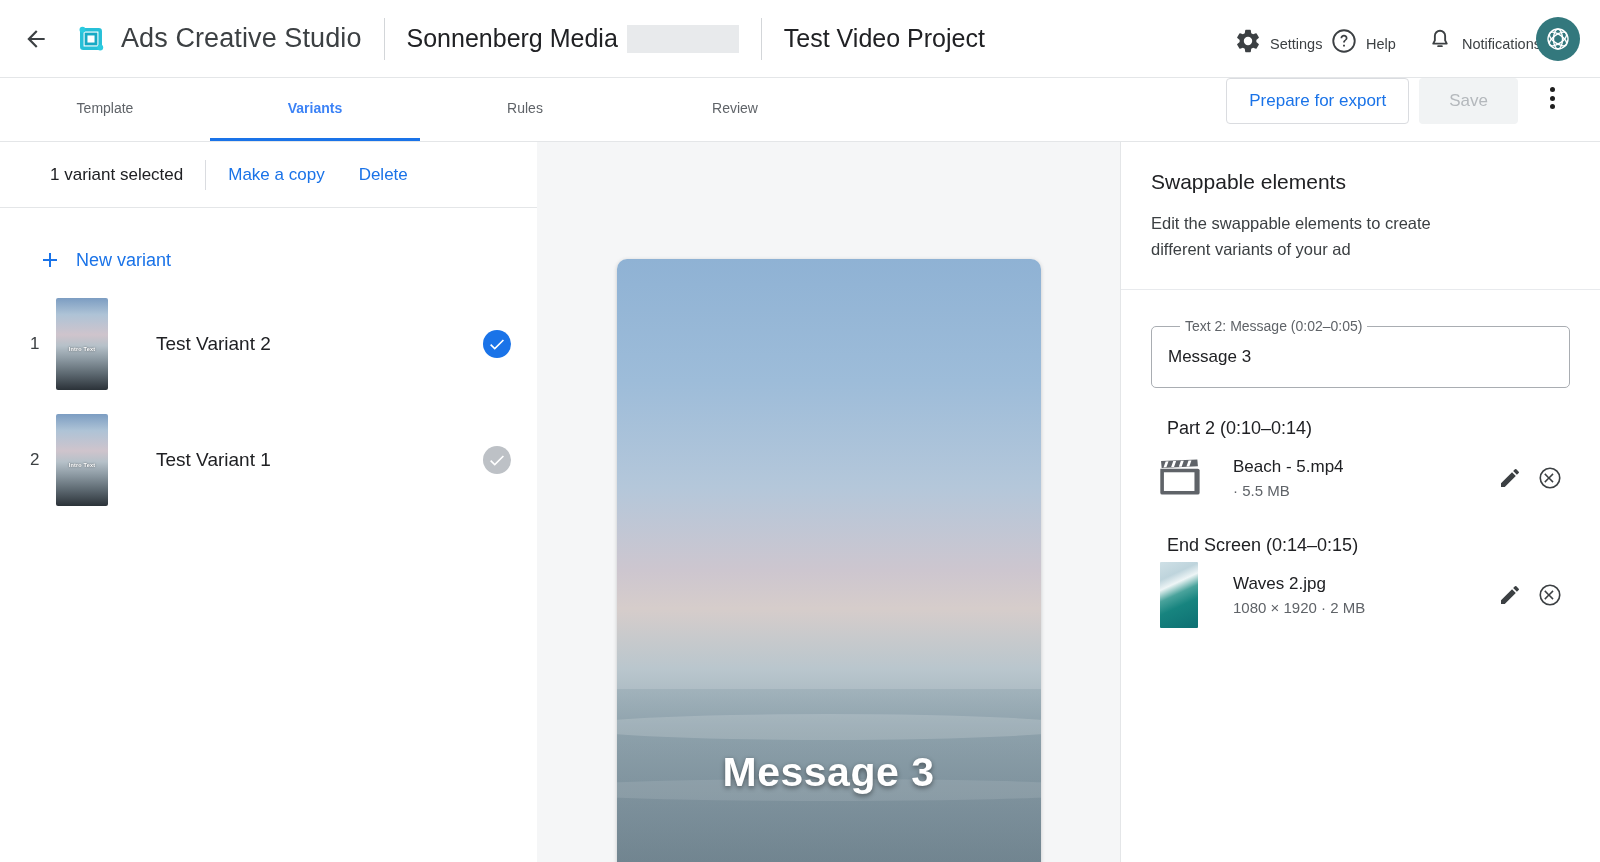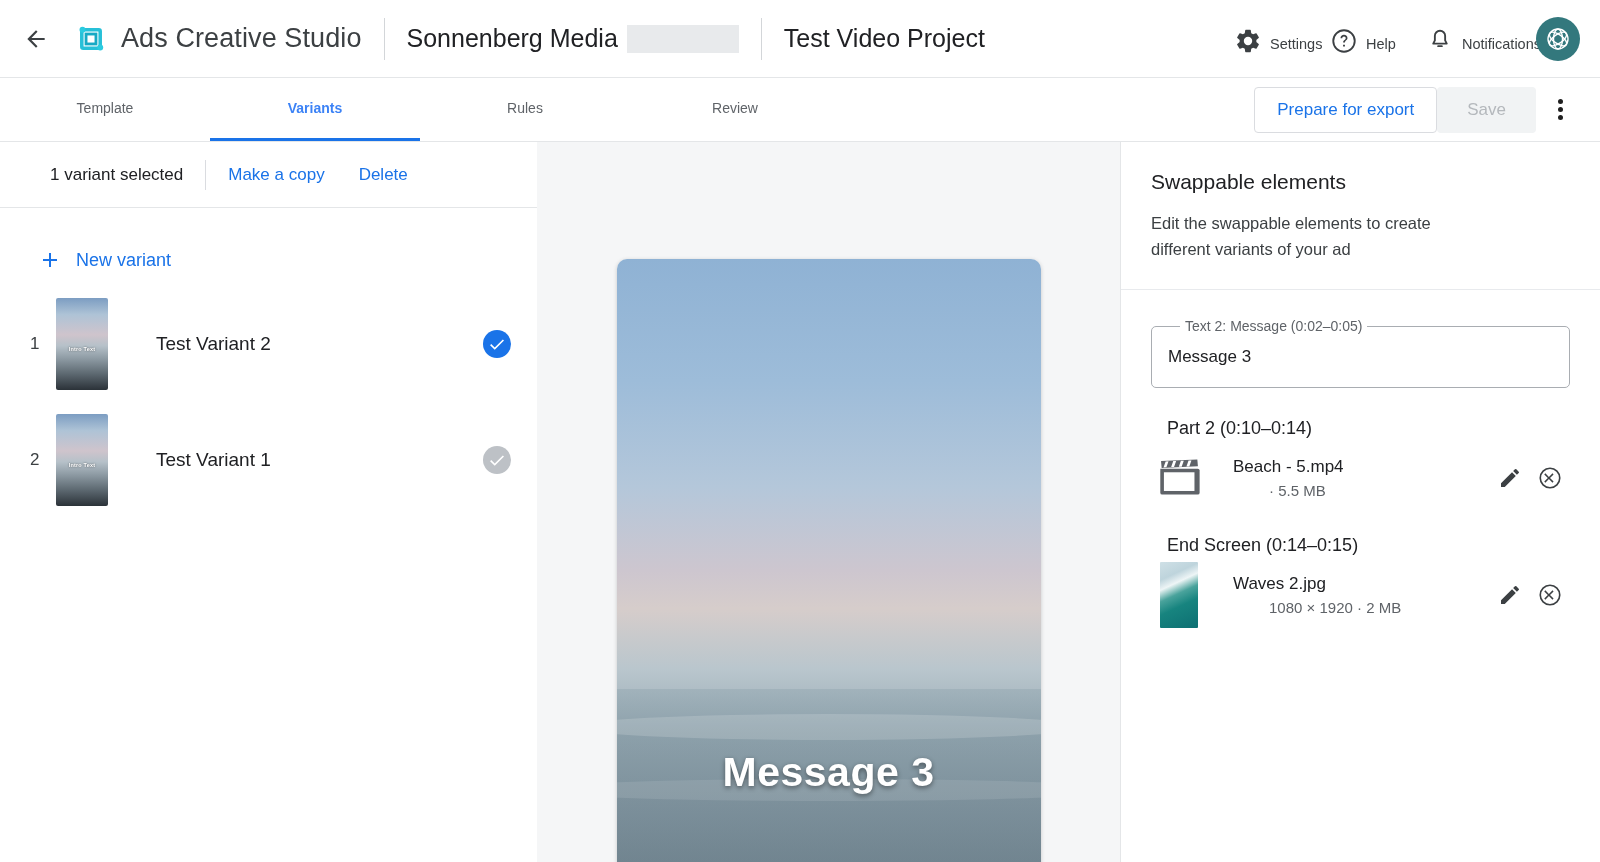--- a/index.html
+++ b/index.html
@@ -63,21 +63,21 @@
     padding-left: 0px;
   }
   .tabs { display: flex; align-items: stretch; }
   .tab {
     min-width: 210px; display: flex; align-items: center; justify-content: center;
     font-size: 14px; color: #5f6368; cursor: pointer; position: relative;
     border-bottom: 3px solid transparent; font-weight: 400;
   }
   .tab.active { color: #3b82f6; font-weight: 700; border-bottom-color: #1a73e8; }
   .tabbar-spacer { flex: 1 1 auto; }
-  .tab-actions { display: flex; align-items: center; gap: 0; padding-right: 20px; }
+  .tab-actions { display: flex; gap: 10px; padding-right: 28px; }
   .btn-outline {
     height: 46px; padding: 0 22px; border: 1px solid #dadce0; background: #fff;
     border-radius: 4px; color: #1a73e8; font-size: 17px; font-weight: 500;
     cursor: pointer; font-family: inherit; display:flex; align-items:center;
   }
   .btn-disabled {
     height: 46px; padding: 0 30px; border: none; background: #f1f3f4;
     border-radius: 4px; color: #b4b8bc; font-size: 17px; font-weight: 500;
     cursor: default; font-family: inherit; display:flex; align-items:center;
   }
@@ -180,21 +180,21 @@
 
   .group-title { font-size: 18px; color: #202124; font-weight: 500; margin: 30px 0 0 16px; }
   .asset-row { display: flex; align-items: center; margin-top: 12px; }
   .asset-icon-box {
     width: 56px; height: 54px; display: flex; align-items: center; justify-content: center;
     flex: 0 0 auto;
   }
   .asset-thumb { width: 38px; height: 66px; overflow: hidden; border-radius: 1px; background: #2a8f8f; }
   .asset-text { margin-left: 26px; flex: 1 1 auto; min-width: 0; }
   .asset-name { font-size: 17px; color: #202124; }
-  .asset-meta { font-size: 15px; color: #5f6368; margin-top: 5px; margin-left: 36px; }
+  .asset-meta { font-size: 15px; color: #5f6368; margin-top: 5px; }
   .asset-btn {
     width: 40px; height: 40px; border-radius: 50%; display: flex; align-items: center;
     justify-content: center; cursor: pointer; flex: 0 0 auto;
   }
 </style>
 </head>
 <body>
 
 <div class="app">
 

